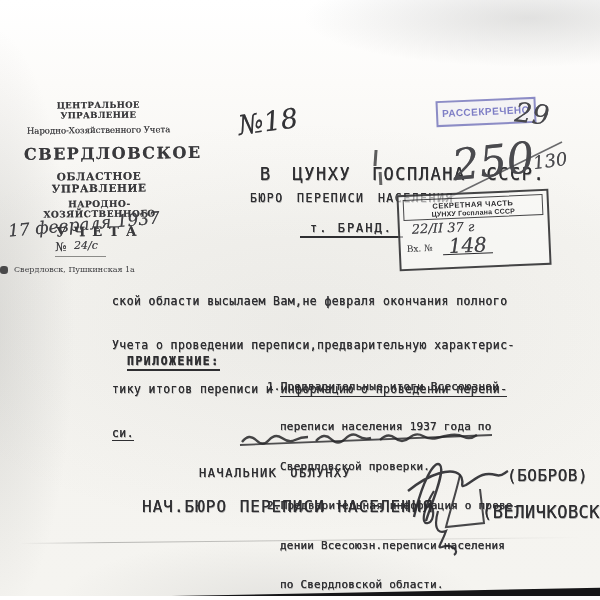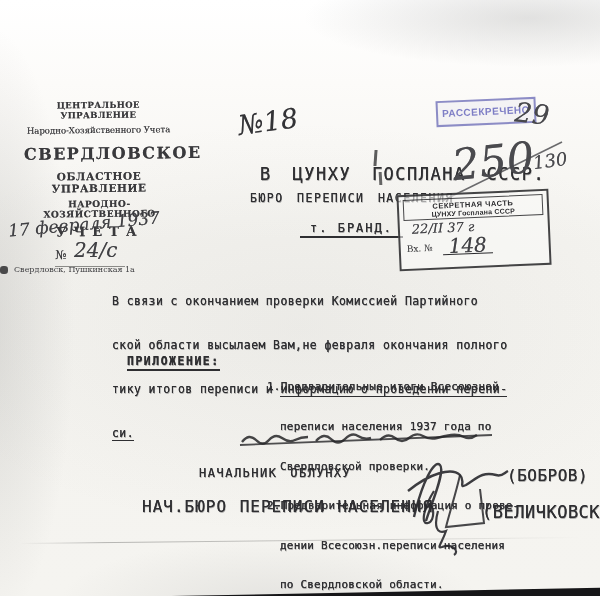--- a/index.html
+++ b/index.html
@@ -37,21 +37,21 @@
   }
   .letterhead{left:24px;top:100px;width:150px;text-align:center;transform:rotate(-0.6deg);}
   .lh1{font-size:8.5px;font-weight:bold;letter-spacing:0.4px;}
   .lh2{font-size:8.5px;margin-top:5px;}
   .lh3{font-size:16px;font-weight:bold;letter-spacing:1.5px;margin-top:9px;}
   .lh4{font-size:10.5px;font-weight:bold;letter-spacing:0.6px;margin-top:7px;}
   .lh5{font-size:9px;font-weight:bold;letter-spacing:0.5px;margin-top:5px;}
   .lh6{font-size:13px;font-weight:bold;letter-spacing:7px;margin-top:5px;}
   .lh-date{left:8px;top:214px;font-size:17px;transform:rotate(-5deg);}
   .lh-num{left:55px;top:240px;font-size:12px;color:#3a3a3d;border-bottom:1px solid #8b8b88;padding:0 8px 2px 0;}
-  .lh-numval{font-size:20px;position:relative;top:-2px;text-align:right;}
+  .lh-numval{font-size:11px;position:relative;top:-2px;text-align:right;}
   .address{left:14px;top:265px;font-size:8px;color:#3f3f42;font-family:"DejaVu Serif",serif;white-space:pre;}
   .docnum{left:238px;top:106px;font-size:27px;transform:rotate(-8deg);color:#333336;}
   .to1{left:260px;top:164px;font-size:17px;letter-spacing:1.5px;word-spacing:9px;}
   .to2{left:250px;top:191px;font-size:11.5px;letter-spacing:1.5px;word-spacing:5px;}
   .to3{left:300px;top:221px;font-size:12px;letter-spacing:2px;border-bottom:2px solid #2e2e31;padding:0 10px 1px 10px;}
   .stamp-blue{
     left:436px;top:99px;width:96px;height:22px;
     border:2px solid rgba(84,84,172,0.65);
     color:rgba(95,95,185,0.8);
     font-family:"Liberation Sans",sans-serif;
@@ -134,22 +134,22 @@
       <div class="reg-h2">ЦУНХУ Госплана СССР</div>
     </div>
     <div class="hand reg-date">22/II 37 г</div>
     <div class="reg-row">
       <span class="reg-vx">Вх. №</span>
       <span class="hand reg-num">148</span>
     </div>
   </div>
 
   <div class="abs typed bodytext">
-    <div>В связи с окончанием проверки Комиссией Партийного</div>
     <div>ской области высылаем Вам,не февраля окончания полного</div>
+    <div>Учета о проведении переписи,предварительную характерис-</div>
     <div><span>тику итогов переписи и </span><span class="u">информацию о проведении перепи-</span></div>
     <div><span class="u">си.</span></div>
   </div>
 
   <div class="abs typed attach-label">ПРИЛОЖЕНИЕ:</div>
   <div class="abs typed attach-items">
     <div>1.Предварительные итоги Всесоюзной</div>
     <div class="ind">переписи населения 1937 года по</div>
     <div class="ind">Свердловской проверки.</div>
     <div>2.Предварительная информация о прове-</div>

